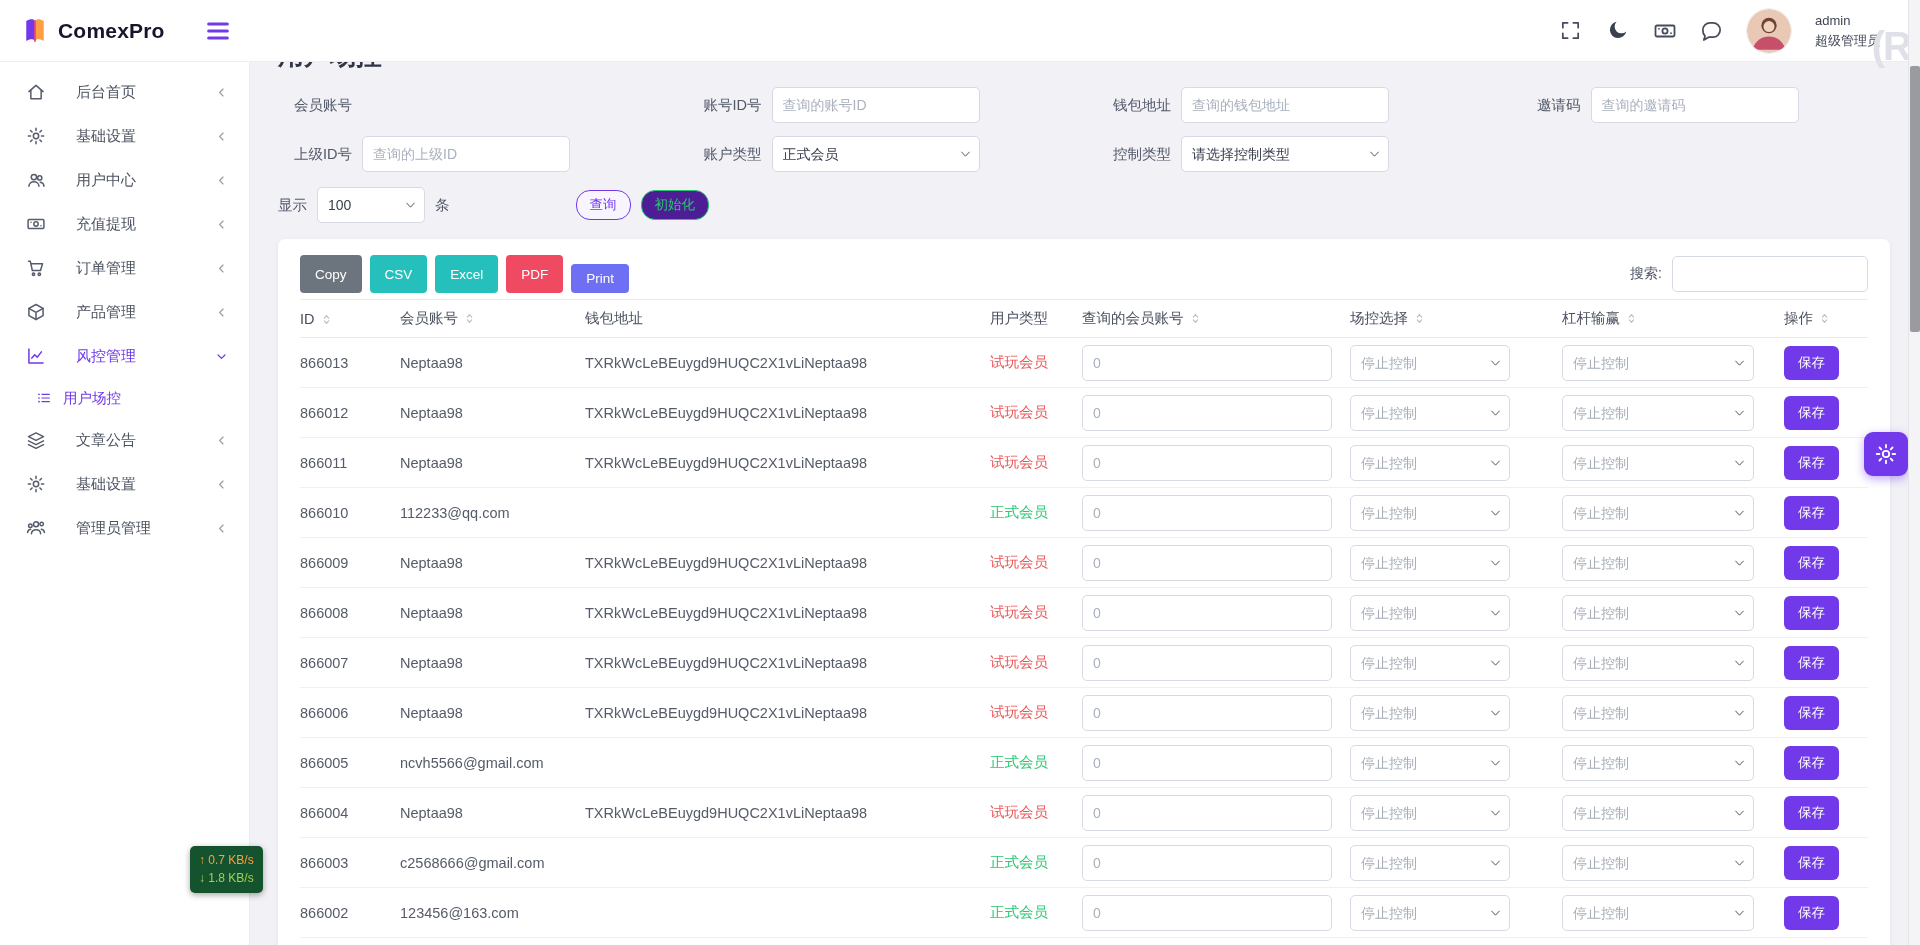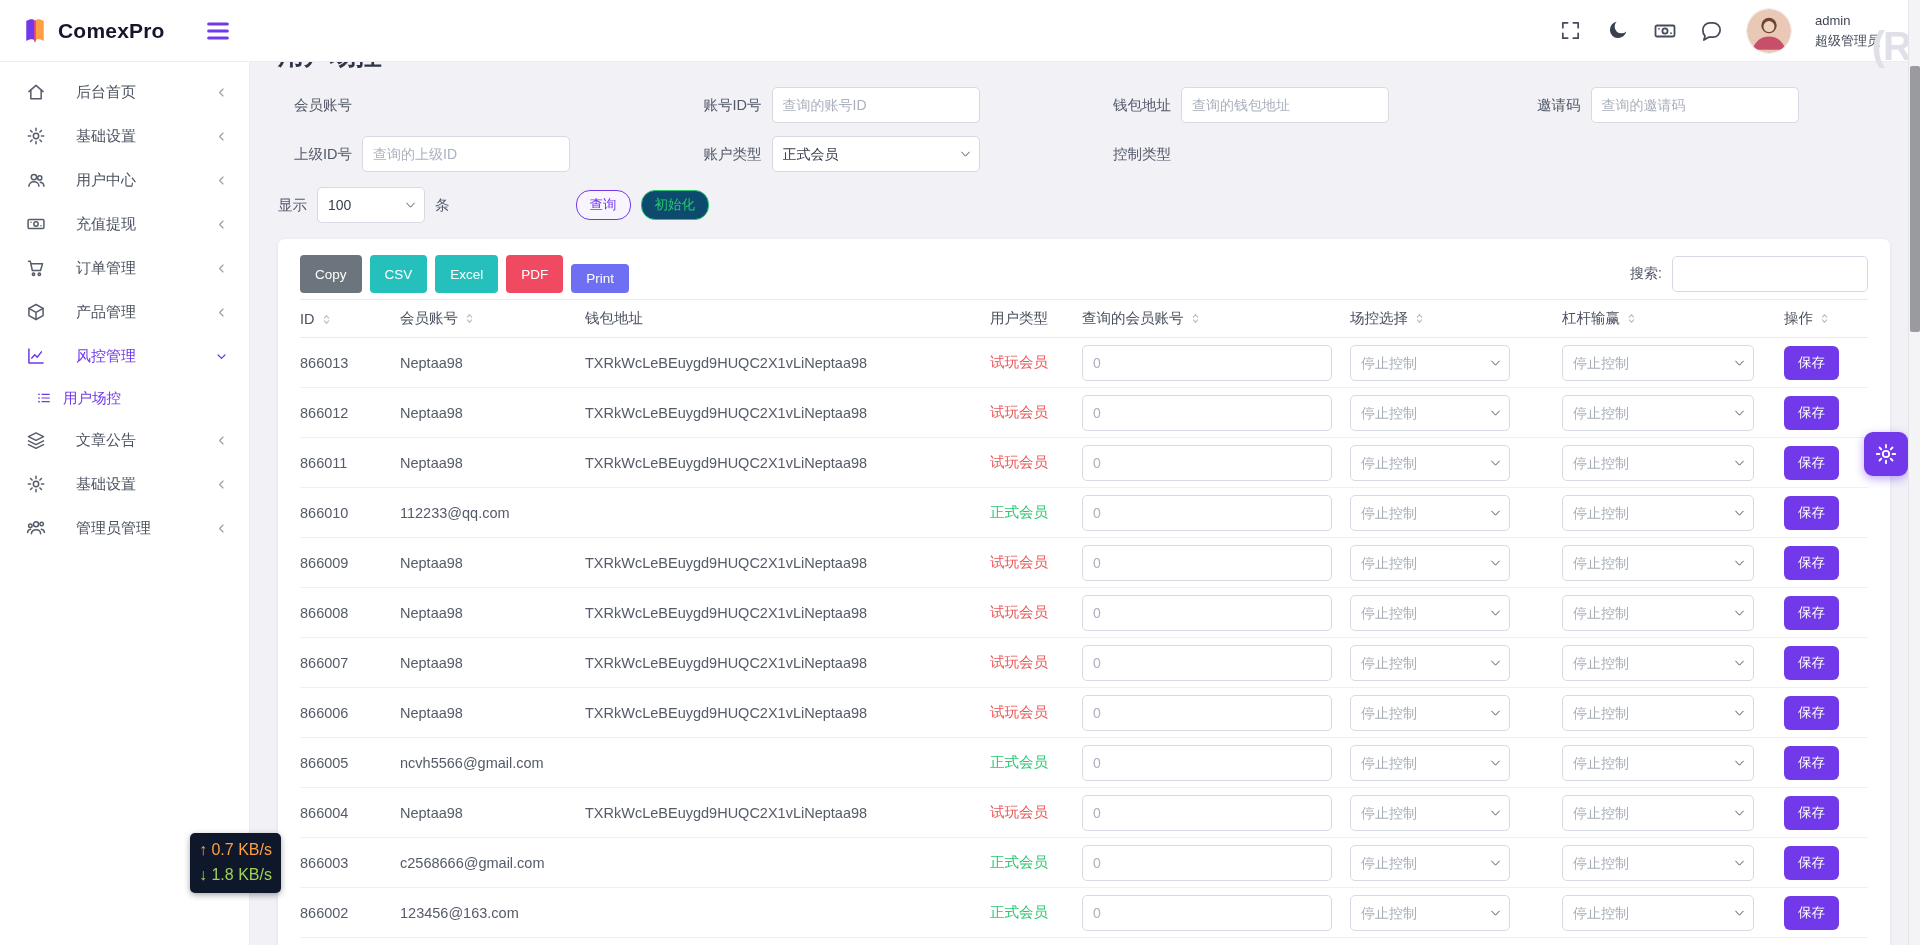--- a/index.html
+++ b/index.html
@@ -29,21 +29,21 @@
   
   .sidebar { position:fixed; top:62px; left:0; bottom:0; width:250px; background:#fff; border-right:1px solid #ececf1; padding-top:8px; z-index:15; }
   .side-item { display:flex; align-items:center; gap:30px; height:44px; padding:0 20px 0 26px; font-size:15px; color:#4b5260; cursor:pointer; }
   .side-icon { width:20px; height:20px; color:#565c6c; }
   .side-label { flex:1; }
   .side-chevron { width:15px; height:15px; color:#9aa0ac; }
   .side-item.active, .side-item.active .side-icon, .side-item.active .side-chevron { color:var(--accent); }
   .side-sub { display:flex; align-items:center; gap:11px; height:40px; padding-left:36px; font-size:14.5px; color:var(--accent); cursor:pointer; }
   .sub-icon { width:16px; height:16px; }
 
-  .net-badge { position:fixed; left:190px; bottom:52px; background:#0f172a; border-radius:5px; padding:5px 9px; font-size:16px; line-height:1.55; z-index:50; box-shadow:0 2px 6px rgba(0,0,0,.35); white-space:nowrap; }
+  .net-badge { position:fixed; left:190px; bottom:52px; background:#14532d; border-radius:5px; padding:5px 9px; font-size:12px; line-height:1.55; z-index:50; box-shadow:0 2px 6px rgba(0,0,0,.35); white-space:nowrap; }
   .net-up { color:#ff9f43; } .net-up::before { content:"↑ "; }
   .net-down { color:#9fd356; } .net-down::before { content:"↓ "; }
 
   
   .main { margin-left:250px; padding:32px 30px 0 28px; }
   .page-head { display:flex; align-items:center; justify-content:space-between; margin:6px 0 14px; }
   .page-title { font-size:26px; font-weight:600; color:#2f3545; margin:0; }
   .breadcrumb { display:flex; align-items:center; gap:10px; font-size:14.5px; color:#6a7080; }
   .bc-home { width:17px; height:17px; color:#2f3545; cursor:pointer; }
   .bc-sep { color:#9aa0ac; }
@@ -58,21 +58,21 @@
   ::placeholder { color:#aab1bd; }
   select { height:36px; border:1px solid #d6dae2; border-radius:5px; background:#fff; padding:0 28px 0 10px; font-size:14px; color:#3a404e; outline:none; appearance:none; -webkit-appearance:none; cursor:pointer; }
   .select-wrap { position:relative; display:inline-flex; }
   .select-wrap select { width:208px; }
   .sel-chev { position:absolute; right:8px; top:50%; transform:translateY(-50%); width:13px; height:13px; color:#4a5160; pointer-events:none; }
   .filter-row3 { grid-column:1 / -1; display:flex; align-items:center; gap:10px; margin-top:2px; font-size:14.5px; color:#525868; }
   .show-wrap select { width:108px; }
   .pill-btns { display:flex; gap:10px; margin-left:116px; }
   .pill { border-radius:14px; font-size:13.5px; padding:5px 13px; cursor:pointer; }
   .pill-query { border:1px solid var(--accent); color:var(--accent); background:#f8f5ff; }
-  .pill-init { border:1px solid var(--formal); color:var(--formal); background:#0c4a6e;text-align:right; }
+  .pill-init { border:1px solid var(--formal); color:var(--formal); background:#4c1d95;text-align:right; }
 
   
   .card { background:#fff; border-radius:7px; box-shadow:0 1px 5px rgba(40,40,80,.06); padding:16px 22px 20px; }
   .card-tools { display:flex; align-items:center; justify-content:space-between; margin-bottom:6px; }
   .export-group { display:flex; gap:8px; }
   .export-btn { border:none; color:#fff; font-size:13.5px; padding:7px 15px; border-radius:4px; cursor:pointer; }
   .search-box { display:flex; align-items:center; gap:10px; font-size:14px; color:#525868; }
   .search-box input { width:196px; }
 
   table { width:100%; border-collapse:collapse; table-layout:fixed; }
@@ -384,20 +384,28 @@
           <select><option>正式会员</option></select>
           <span class="icon sel-chev">
               <svg viewBox="0 0 24 24">
                 <path d="M5 8.5 12 16l7-7.5"></path>
               </svg>
             </span>
         </span>
       </div>
       <div class="ffield">
         <span class="flabel">控制类型</span>
+        <span class="select-wrap">
+          <select><option>请选择控制类型</option></select>
+          <span class="icon sel-chev">
+              <svg viewBox="0 0 24 24">
+                <path d="M5 8.5 12 16l7-7.5"></path>
+              </svg>
+            </span>
+        </span>
       </div>
       <div></div>
 
       <div class="filter-row3">
         <span>显示</span>
         <span class="select-wrap show-wrap">
           <select><option>100</option></select>
           <span class="icon sel-chev">
               <svg viewBox="0 0 24 24">
                 <path d="M5 8.5 12 16l7-7.5"></path>

